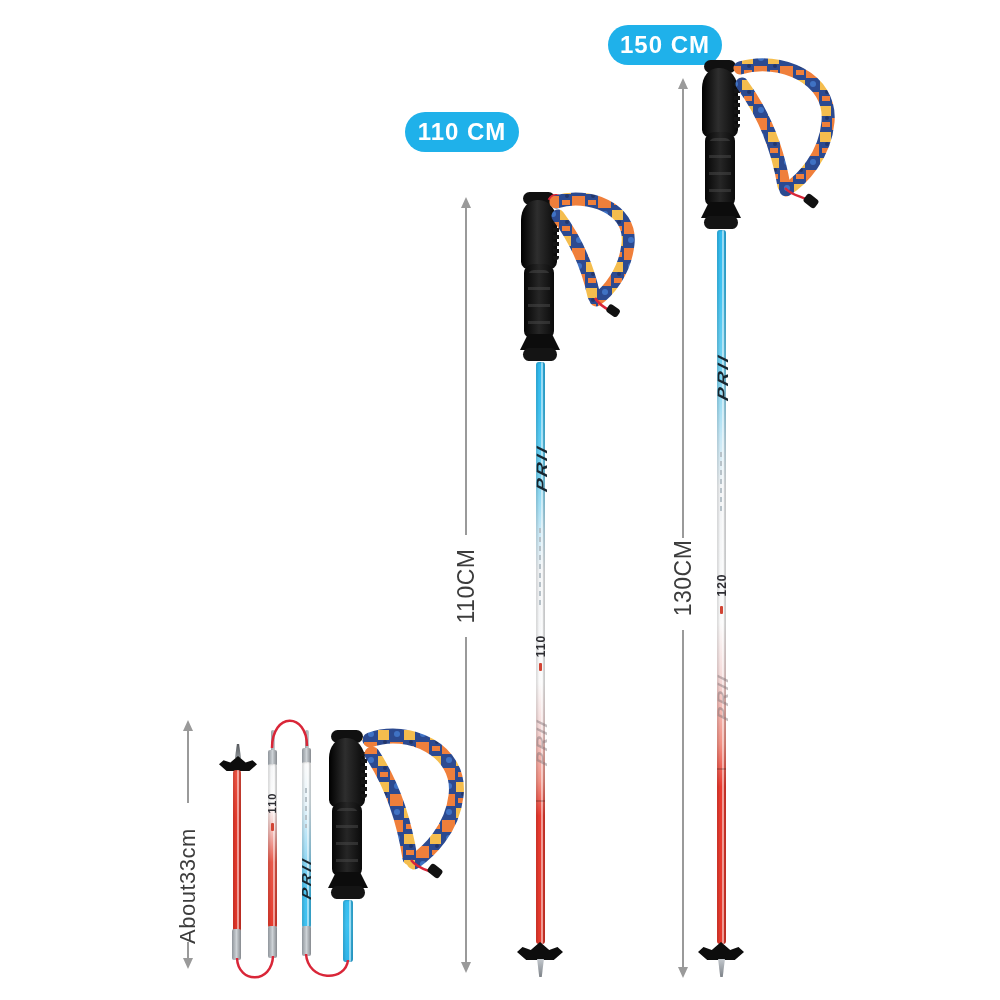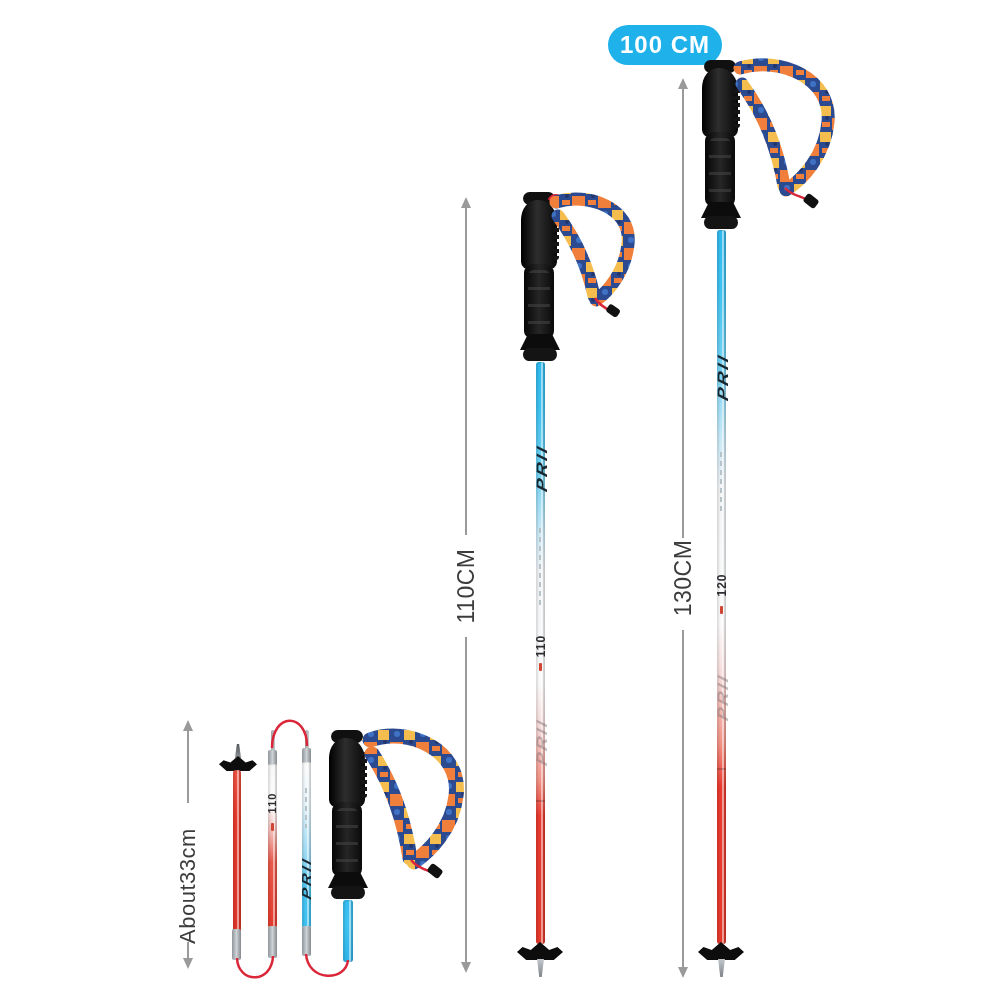--- a/index.html
+++ b/index.html
@@ -64,21 +64,22 @@
   .ferrule{position:absolute;width:9px;background:linear-gradient(90deg,#8f959b,#cdd2d6 50%,#85898e);border-radius:2px;}
   .stub{position:absolute;width:4px;background:linear-gradient(90deg,#9aa0a5,#c8cdd1);border-radius:2px;}
   
   .overlay{position:absolute;left:0;top:0;width:1000px;height:1000px;pointer-events:none;}
 </style>
 </head>
 <body>
 
 <div class="stage">
 
-  <div class="badge" style="left:608px;top:25px;width:114px;height:40px;">100 CM</div>
+  <div class="badge" style="left:405px;top:112px;width:114px;height:40px;">110 CM</div>
+  <div class="badge" style="left:608px;top:25px;width:114px;height:40px;">150 CM</div>
 
   <div class="arrow up" style="left:461px;top:197px;"></div>
   <div class="dim-line" style="left:465px;top:208px;height:327px;"></div>
   <div class="dim-label" style="left:466px;top:586px;">110CM</div>
   <div class="dim-line" style="left:465px;top:637px;height:325px;"></div>
   <div class="arrow down" style="left:461px;top:962px;"></div>
 
   <div class="arrow up" style="left:678px;top:78px;"></div>
   <div class="dim-line" style="left:682px;top:89px;height:449px;"></div>
   <div class="dim-label" style="left:683px;top:578px;">130CM</div>

